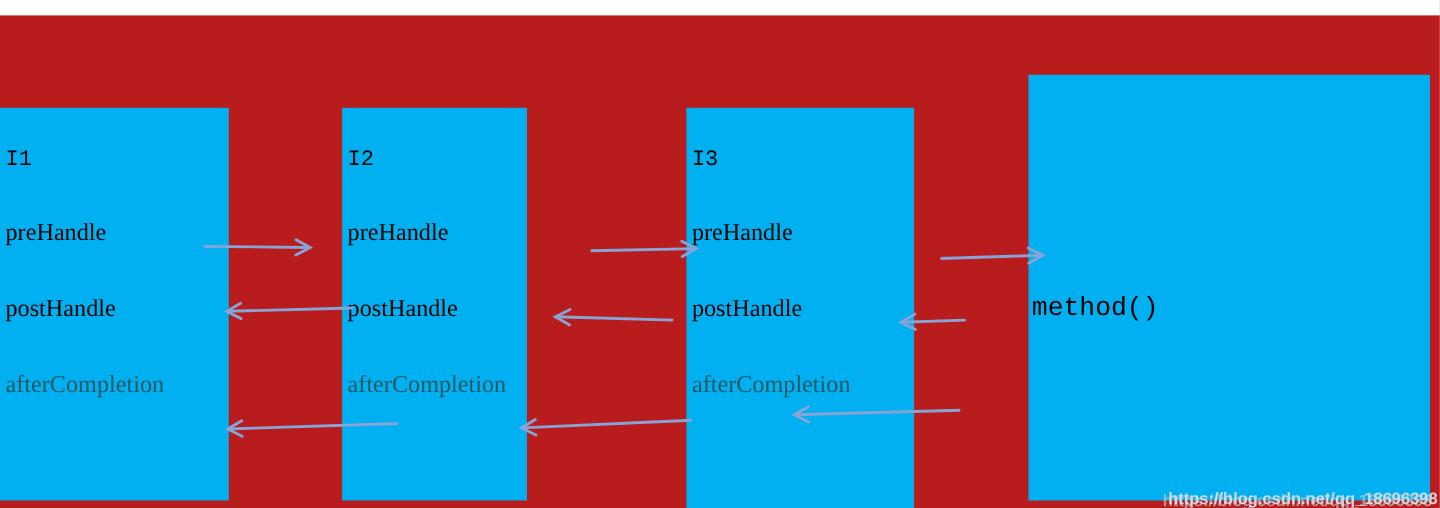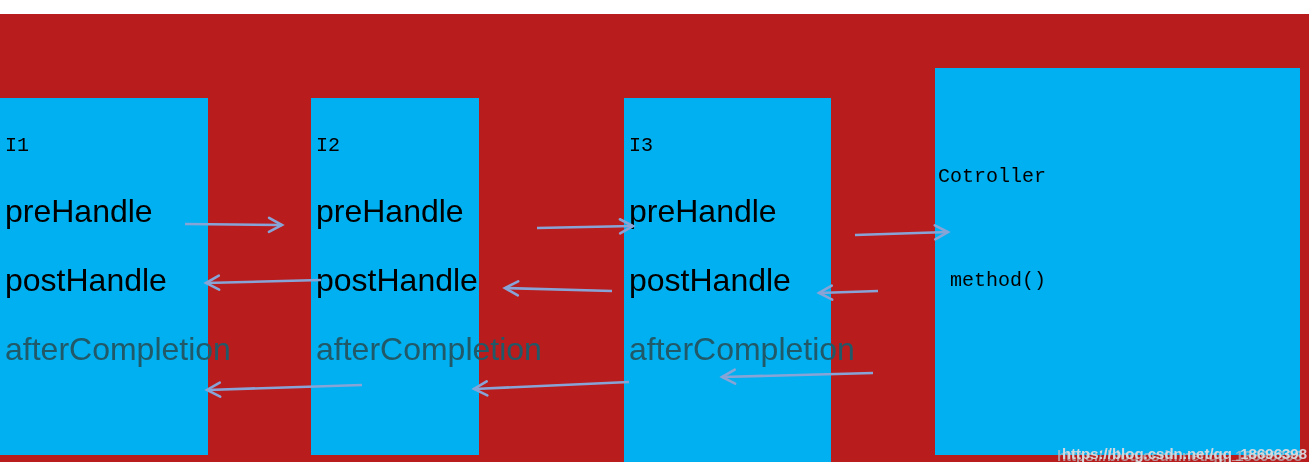--- a/index.html
+++ b/index.html
@@ -14,30 +14,30 @@
   .box-i2{left:311px;top:84px;width:168px;height:357px;}
   .box-i3{left:624px;top:84px;width:207px;height:427px;}
   .box-controller{left:935px;top:54px;width:365px;height:387px;}
   .label{
     position:absolute;left:5px;white-space:nowrap;color:#000;
   }
   .title{
     font-family:"Liberation Mono",monospace;font-size:20px;line-height:28px;top:34px;
   }
   .mono{
-    font-family:Liberation Sans, sans-serif;font-size:32px;line-height:34px;
+    font-family:Liberation Serif, serif;font-size:22px;line-height:34px;
   }
   .pre{top:96px;}
   .post{top:165px;}
   .after{top:234px;color:#215968;}
   .ctrl-title{
     font-family:"Liberation Mono",monospace;font-size:20px;line-height:28px;top:95px;left:3px;
   }
   .ctrl-method{
-    font-family:"Liberation Mono",monospace;font-size:20px;line-height:28px;top:199px;left:15px;
+    font-family:"Liberation Mono",monospace;font-size:24px;line-height:28px;top:199px;left:3px;
   }
   #arrow-layer{
     position:absolute;left:0;top:0;width:1309px;height:462px;pointer-events:none;
   }
   .watermark{
     position:absolute;top:431px;right:2px;height:20px;
     font-family:"Liberation Sans",sans-serif;font-size:15px;font-weight:bold;
     color:rgba(216,219,223,0.95);white-space:nowrap;
   }
   .watermark .wm-copy{
@@ -67,21 +67,20 @@
   </div>
 
   <div class="box box-i3">
     <div class="label title">I3</div>
     <div class="label mono pre">preHandle</div>
     <div class="label mono post">postHandle</div>
     <div class="label mono after">afterCompletion</div>
   </div>
 
   <div class="box box-controller">
-    <div class="label ctrl-title">Cotroller</div>
     <div class="label ctrl-method">method()</div>
   </div>
 
   <svg id="arrow-layer" xmlns="http://www.w3.org/2000/svg" viewBox="0 0 1309 462">
     <defs>
       <marker id="open-arrowhead" markerUnits="userSpaceOnUse" markerWidth="22" markerHeight="20" refX="15" refY="9" orient="auto">
         <path id="arrowhead-path" d="M2,2 L15,9 L2,16" fill="none" stroke="#88a4d6" stroke-width="2.6" stroke-linecap="round"></path>
       </marker>
     </defs>
   <line x1="185" y1="210" x2="282" y2="211" stroke="#88a4d6" stroke-width="2.6" marker-end="url(#open-arrowhead)"></line>

